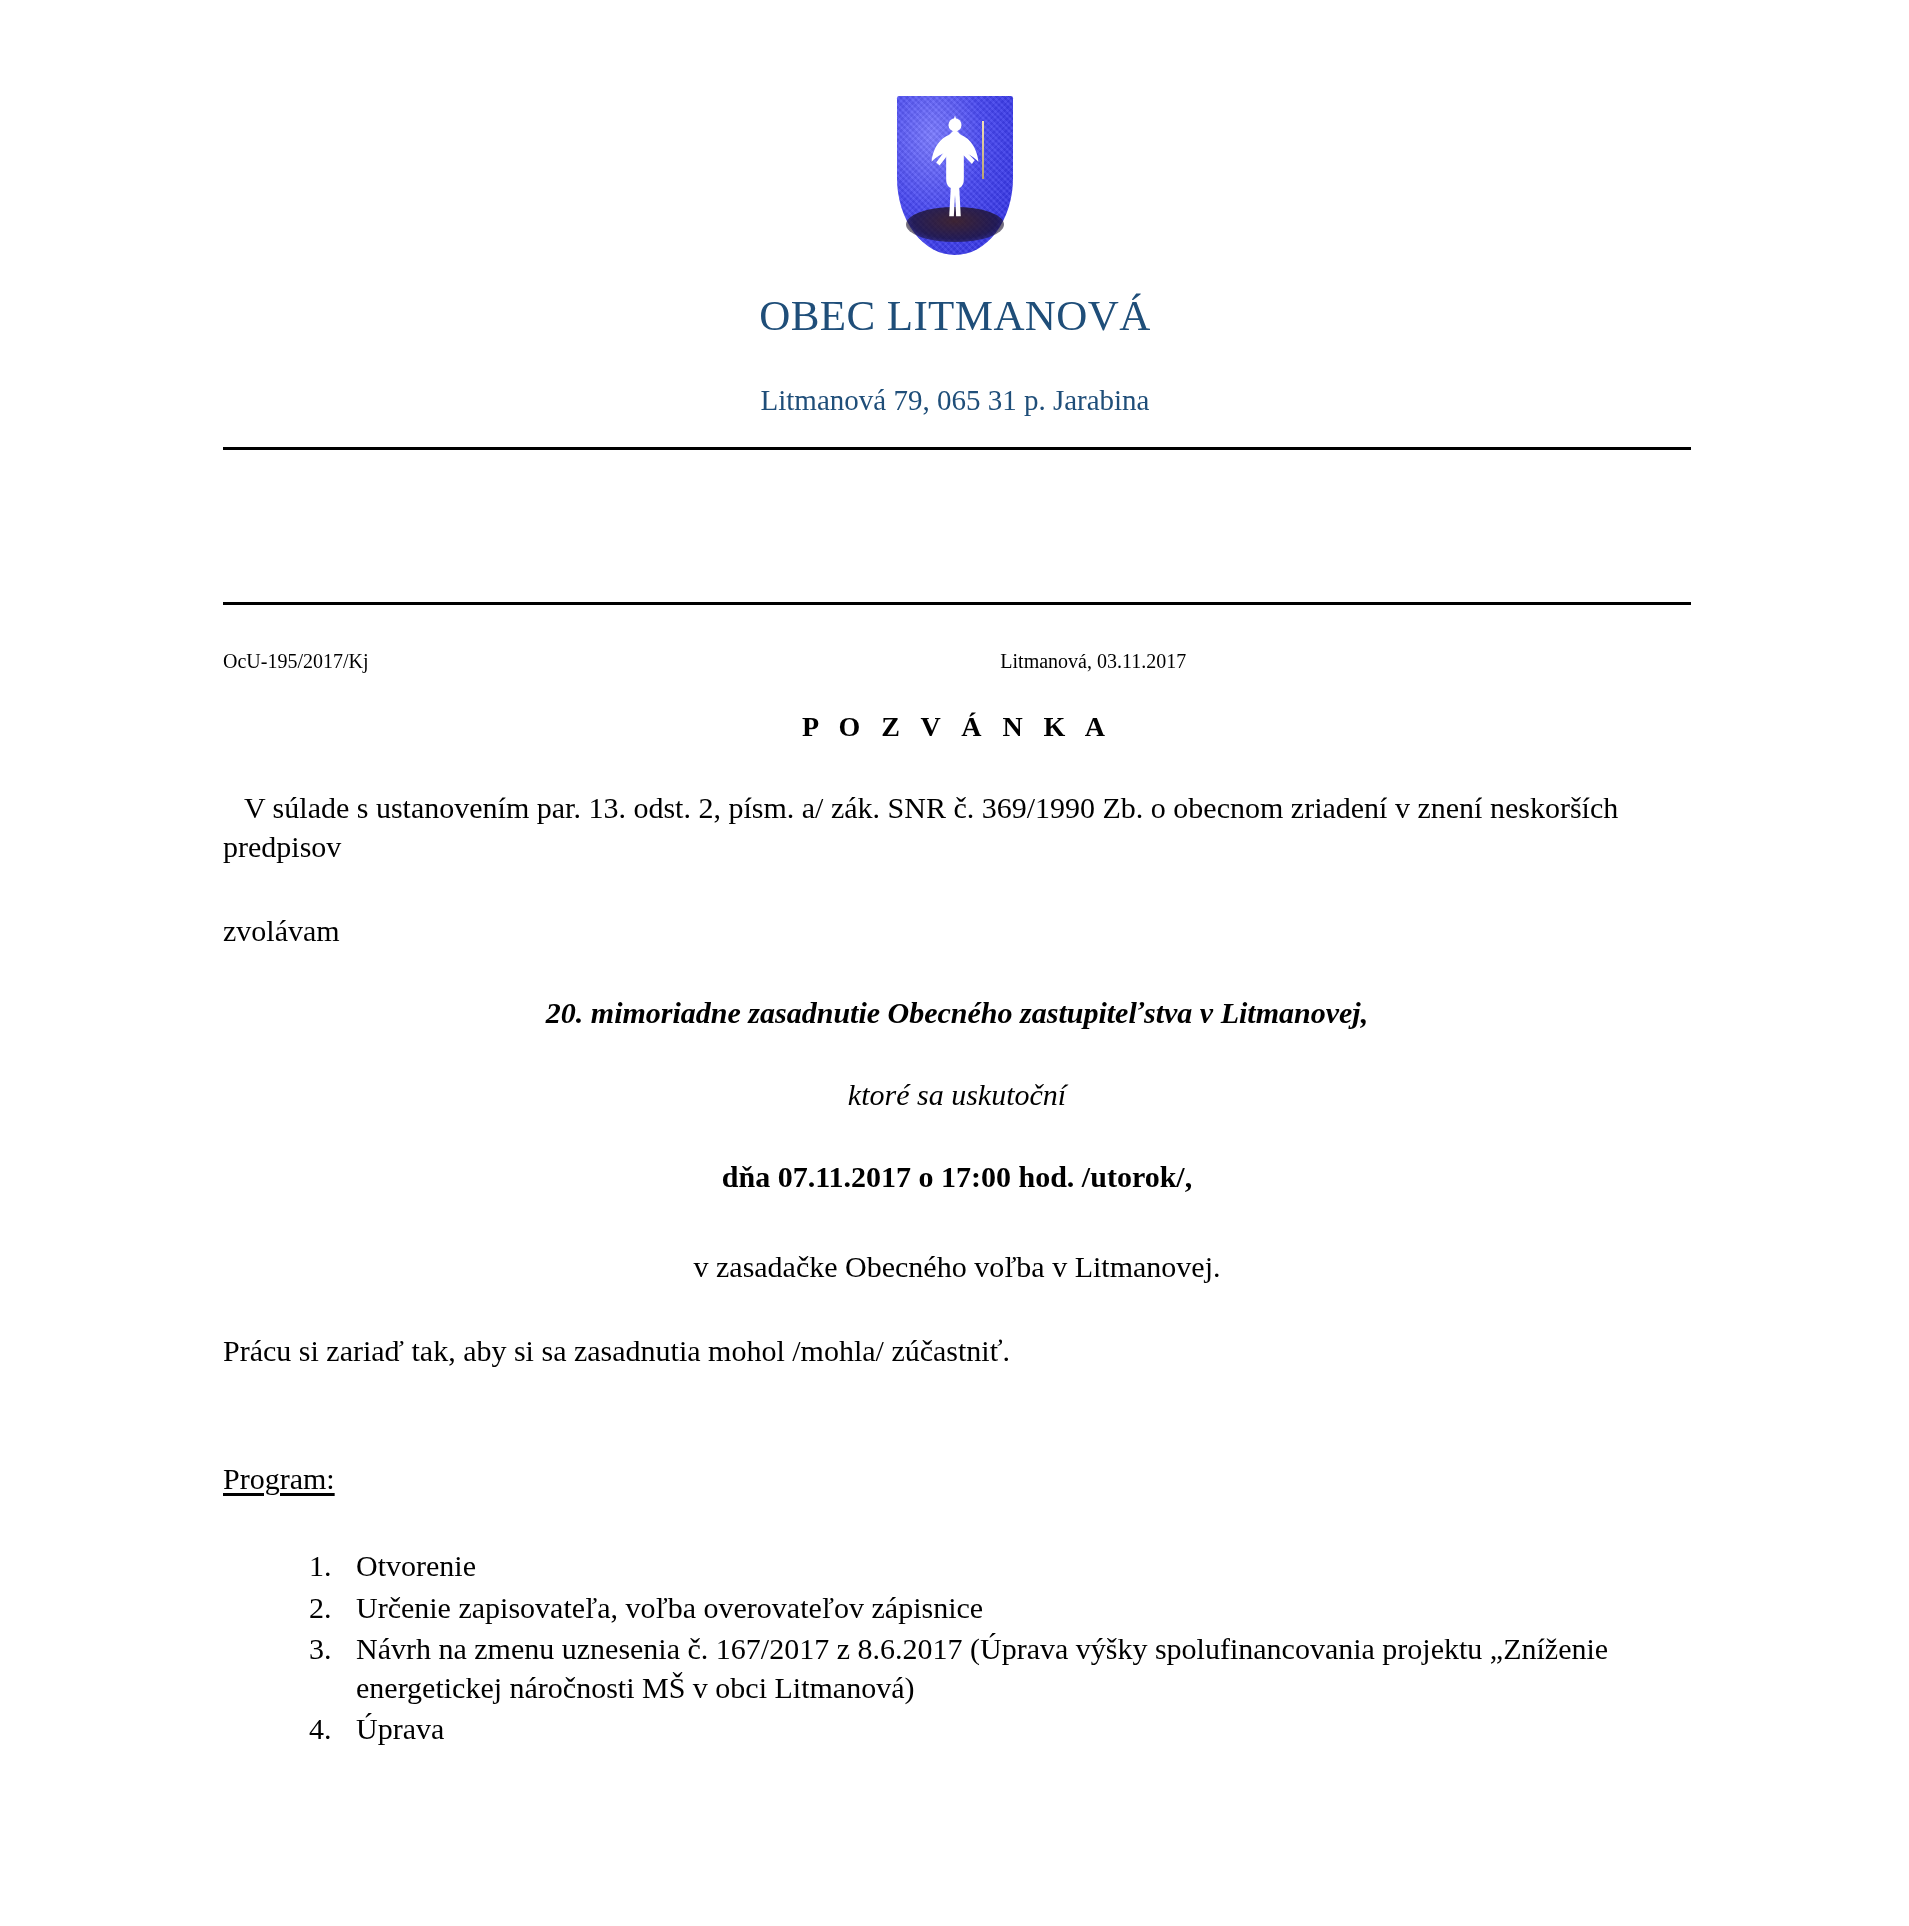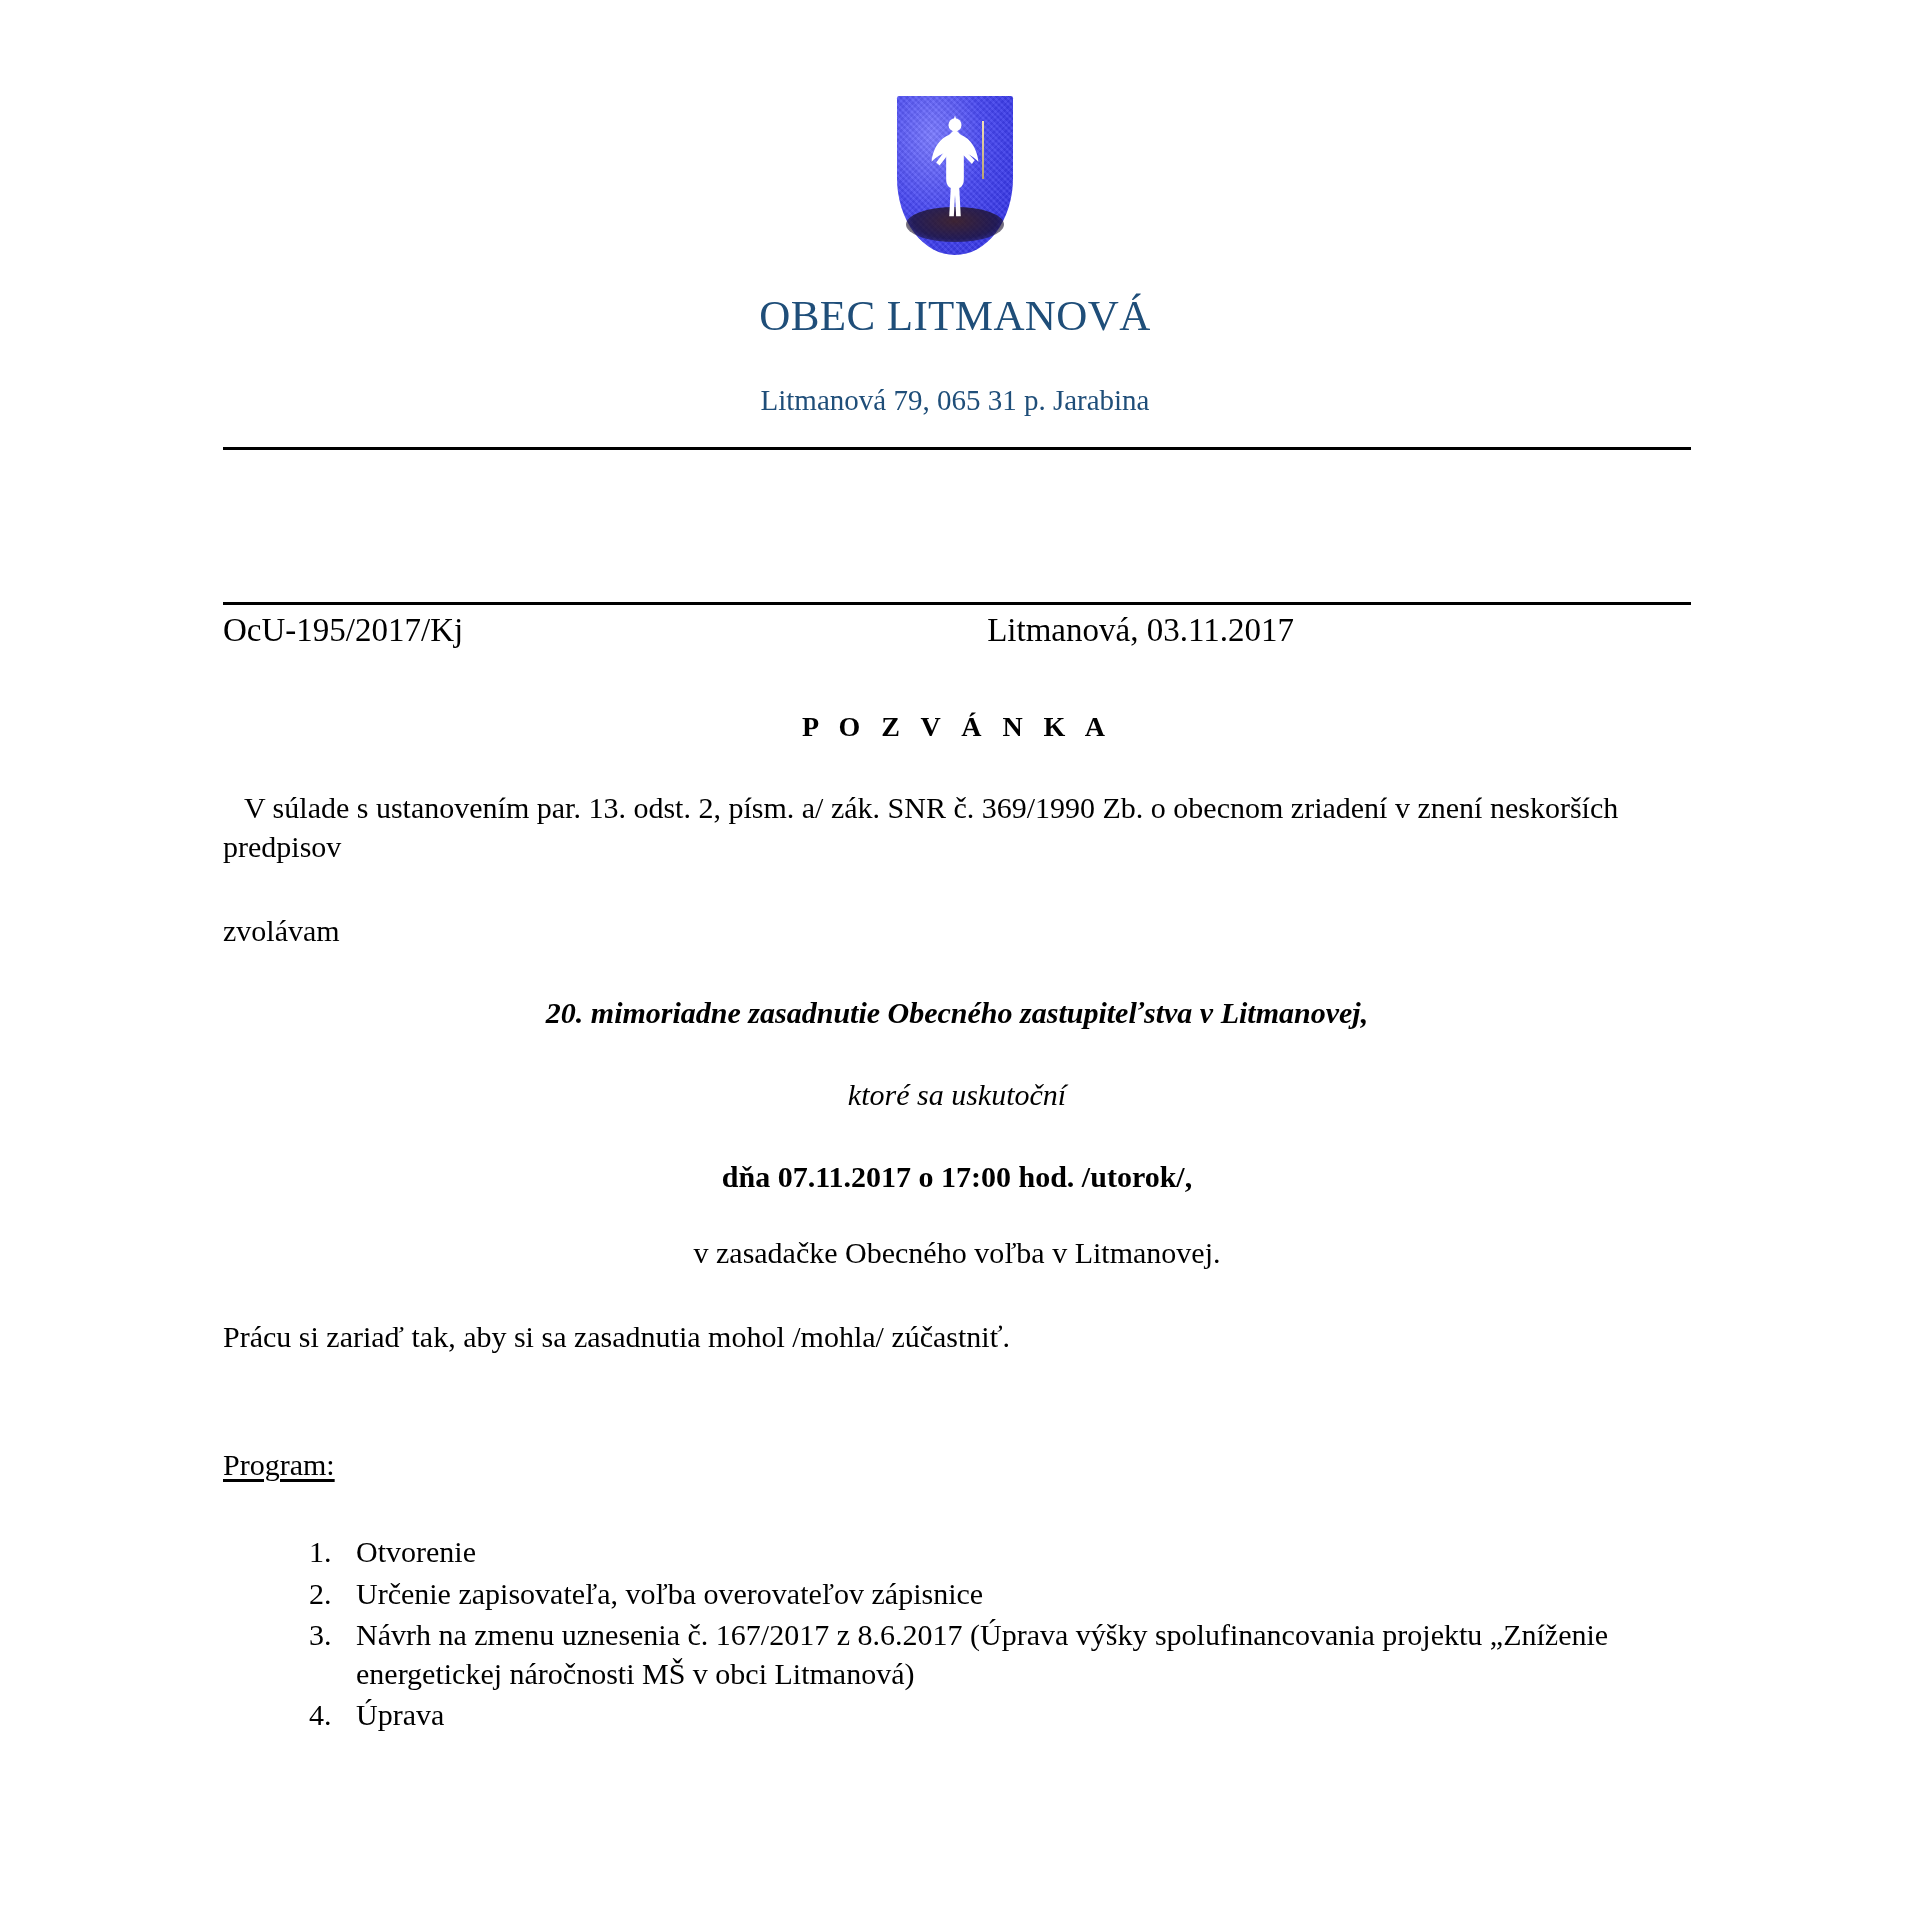--- a/index.html
+++ b/index.html
@@ -129,23 +129,23 @@
     top: 602px;
     height: 3.1px;
     background: #000000;
   }
 
   
   .refline {
     position: absolute;
     left: 223px;
     width: 1468px;
-    top: 611px;
+    top: 649px;
     display: flex;
-    font-size: 33px;
+    font-size: 20px;
     line-height: 1.2;
     font-family: Liberation Serif, serif;
   }
   .refline .ref-no { flex: 0 0 auto; }
   .refline .ref-place {
     flex: 1 1 auto;
     text-align: center;
     padding-left: 127px;
   }
 
@@ -186,21 +186,21 @@
 
   .c-which {
     text-align: center;
     font-style: italic;
     margin: 0 0 43px 0;
   }
 
   .c-when {
     text-align: center;
     font-weight: bold;
-    margin: 0 0 37px 0;
+    margin: 0 0 51px 0;
   }
 
   .c-where {
     text-align: center;
     margin: 0 0 45px 0;
   }
 
   .p-note {
     margin: 0 0 89px 0;
   }

